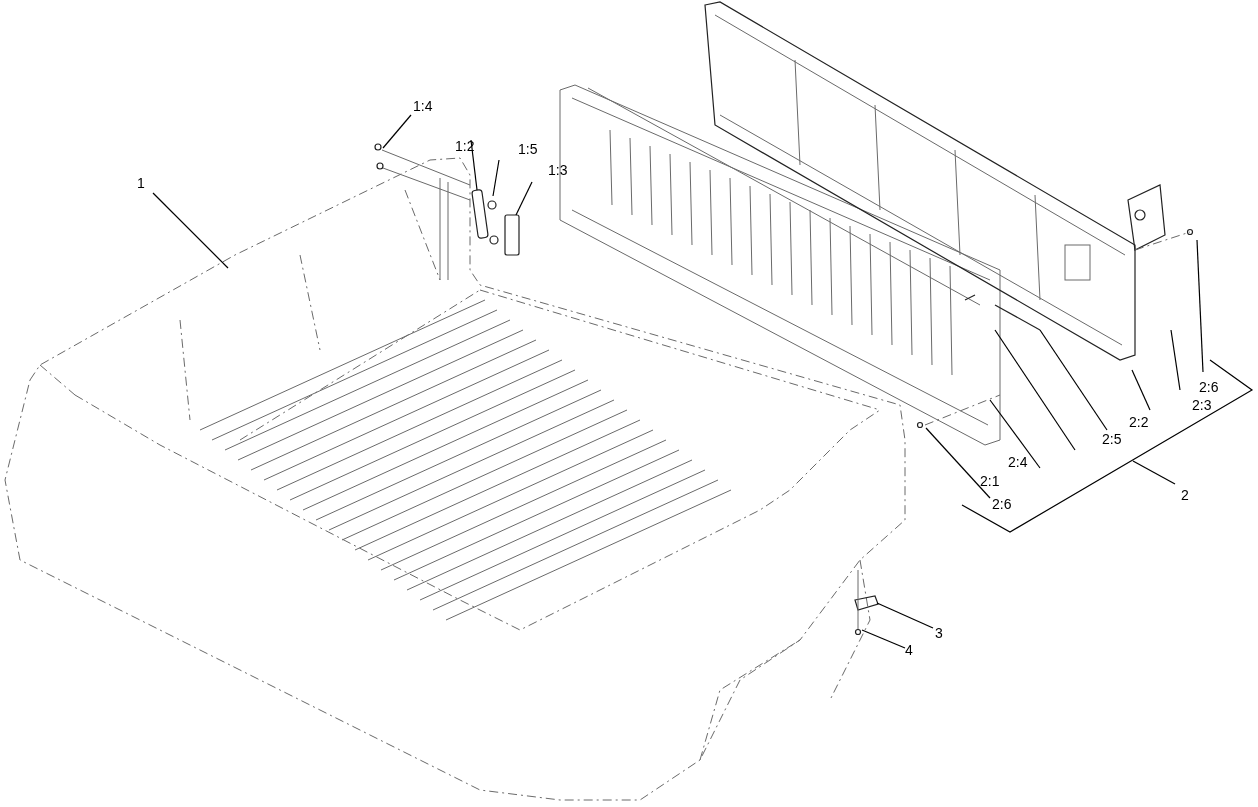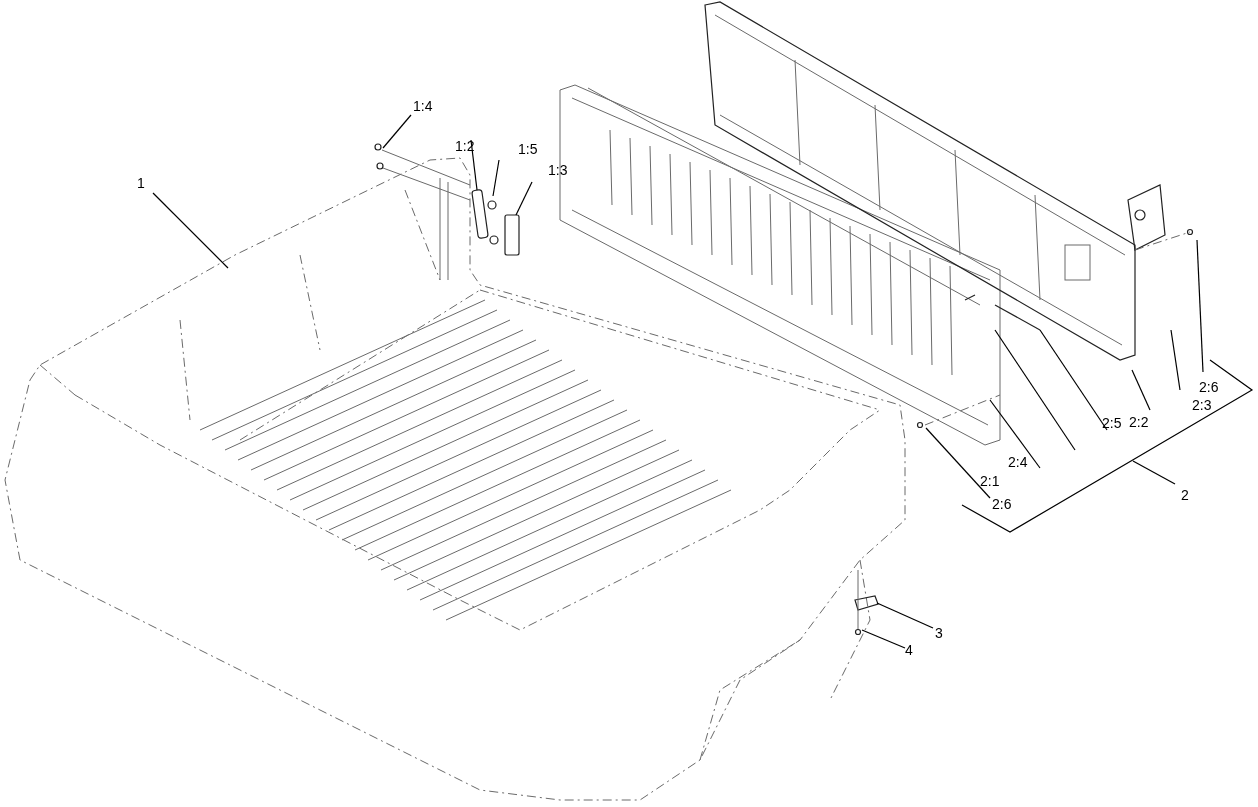--- a/index.html
+++ b/index.html
@@ -132,20 +132,20 @@
   </svg>
 
   <span class="callout" style="left:137px;top:176px">1</span>
   <span class="callout" style="left:413px;top:99px">1:4</span>
   <span class="callout" style="left:455px;top:139px">1:2</span>
   <span class="callout" style="left:518px;top:142px">1:5</span>
   <span class="callout" style="left:548px;top:163px">1:3</span>
   <span class="callout" style="left:992px;top:497px">2:6</span>
   <span class="callout" style="left:980px;top:474px">2:1</span>
   <span class="callout" style="left:1008px;top:455px">2:4</span>
-  <span class="callout" style="left:1102px;top:416px">2:5</span>
+  <span class="callout" style="left:1102px;top:432px">2:5</span>
   <span class="callout" style="left:1129px;top:415px">2:2</span>
   <span class="callout" style="left:1192px;top:398px">2:3</span>
   <span class="callout" style="left:1199px;top:380px">2:6</span>
   <span class="callout" style="left:1181px;top:488px">2</span>
   <span class="callout" style="left:935px;top:626px">3</span>
   <span class="callout" style="left:905px;top:643px">4</span>
 </div>
 
 </body></html>

